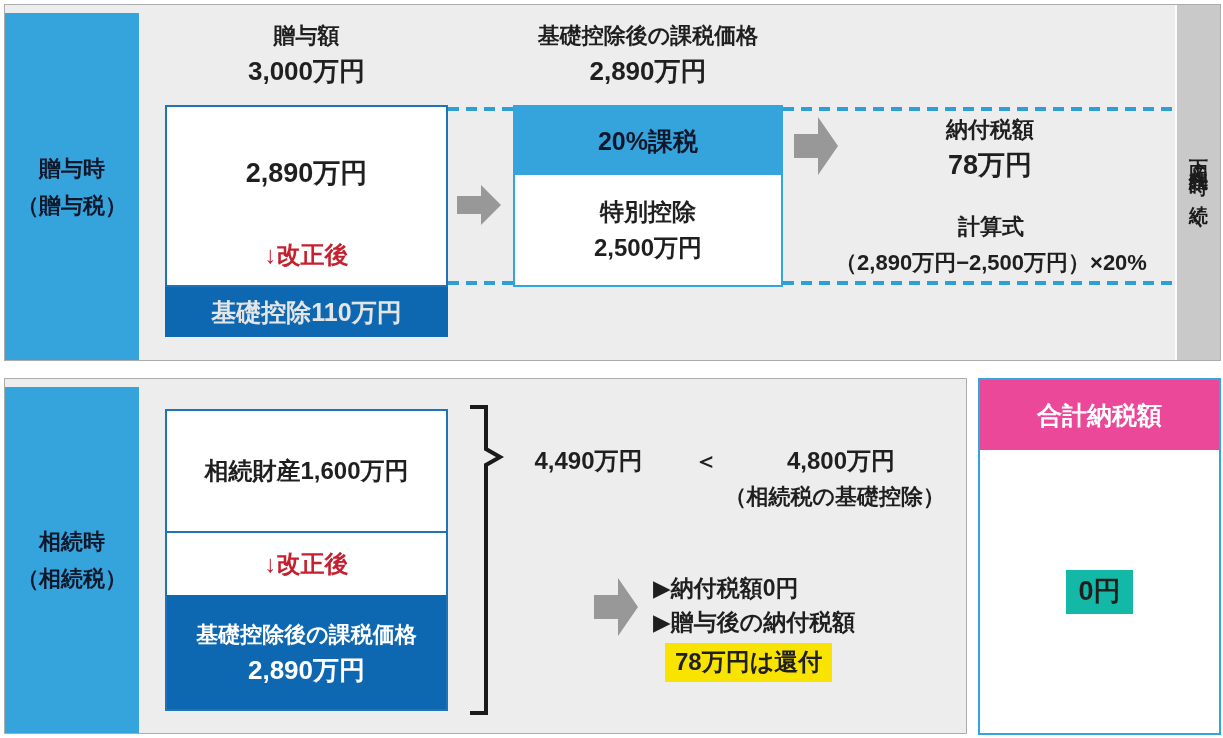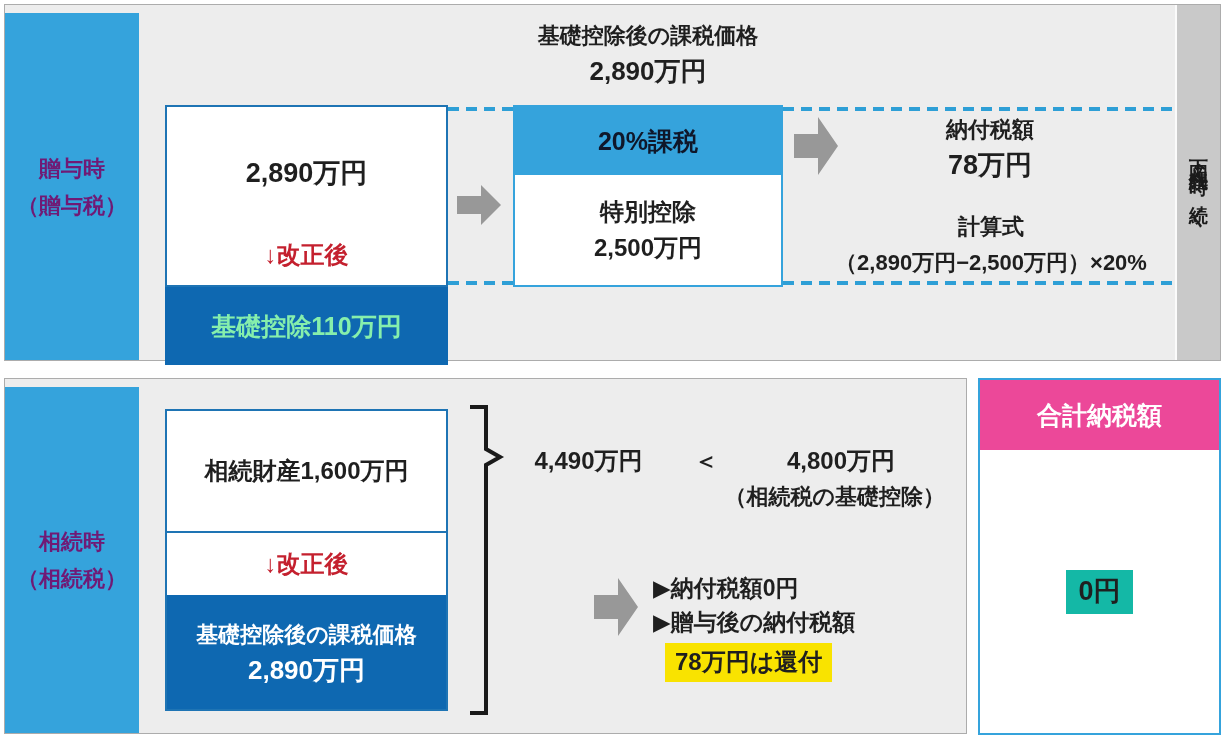--- a/index.html
+++ b/index.html
@@ -8,39 +8,39 @@
     position:relative; width:1223px; height:738px; background:#ffffff;
     font-family:"Liberation Sans","DejaVu Sans",sans-serif;
     font-weight:bold; color:#1f1f1f; overflow:hidden;
   }
   .panel { position:absolute; background:#EDEDED; border:1px solid #ACACAC; }
   #panel-top    { left:4px; top:4px;   width:1217px; height:357px; }
   #panel-bottom { left:4px; top:378px; width:963px;  height:356px; }
 
   .sidebar {
     position:absolute; left:0; top:8px; bottom:0; width:134px; background:#35A3DC;
-    color:#701a75; display:flex; flex-direction:column; align-items:center;
+    color:#0f172a; display:flex; flex-direction:column; align-items:center;
     justify-content:center; font-size:22px; line-height:37px; text-align:center;
   }
   .strip {
     position:absolute; right:0; top:0; bottom:0; width:45px; background:#C9C9C9;
     border-left:2px solid #fbfbfb; display:flex; align-items:center; justify-content:center;
   }
   .strip span { writing-mode:vertical-rl; text-orientation:upright; font-size:19px; letter-spacing:4px; color:#1b1b1b; }
 
   .col-label { position:absolute; text-align:center; }
   .lbl-s { font-size:22px; line-height:30px; }
   .lbl-b { font-size:26px; line-height:32px; margin-top:4px; }
 
   
   #box1 { position:absolute; left:160px; top:100px; width:283px; height:245px; }
   #box1-white { height:182px; background:#fff; border:2px solid #1E74B4; position:relative; }
   #box1-value { position:absolute; top:48px; left:0; width:100%; text-align:center; font-size:27px; }
   #box1-note  { position:absolute; bottom:14px; left:0; width:100%; text-align:center; font-size:24px; color:#C4202E; }
-  #box1-bar   { height:78px; background:#0E68B1; color:#86efac; display:flex; align-items:center; justify-content:center; font-size:25px; }
+  #box1-bar   { height:50px; background:#0E68B1; color:#e5e5e5; display:flex; align-items:center; justify-content:center; font-size:25px; }
 
   #box2 { position:absolute; left:508px; top:100px; width:270px; height:182px; border:2px solid #35A3DC; background:#fff; }
   #box2-head { height:68px; background:#35A3DC; color:#0f172a; display:flex; align-items:center; justify-content:center; font-size:25px; }
   #box2-body { height:110px; display:flex; flex-direction:column; align-items:center; justify-content:center; font-size:24px; line-height:36px; }
 
   .dash { position:absolute; height:4px;
     background:repeating-linear-gradient(90deg,#2E9FD6 0 11px, rgba(0,0,0,0) 11px 18px); }
   #dash-tl { left:443px; top:102px; width:65px; }
   #dash-tr { left:778px; top:102px; width:394px; }
   #dash-bl { left:443px; top:276px; width:65px; }
@@ -84,20 +84,24 @@
 <body>
 
 <div id="stage">
 
   <div class="panel" id="panel-top">
     <div class="sidebar">
       <span>贈与時</span>
       <span>（贈与税）</span>
     </div>
 
+    <div class="col-label" style="left:160px; top:16px; width:283px;">
+      <div class="lbl-s">贈与額</div>
+      <div class="lbl-b">3,000万円</div>
+    </div>
 
     <div class="col-label" style="left:498px; top:16px; width:290px;">
       <div class="lbl-s">基礎控除後の課税価格</div>
       <div class="lbl-b">2,890万円</div>
     </div>
 
     <div id="box1">
       <div id="box1-white">
         <div id="box1-value">2,890万円</div>
         <div id="box1-note">↓改正後</div>

